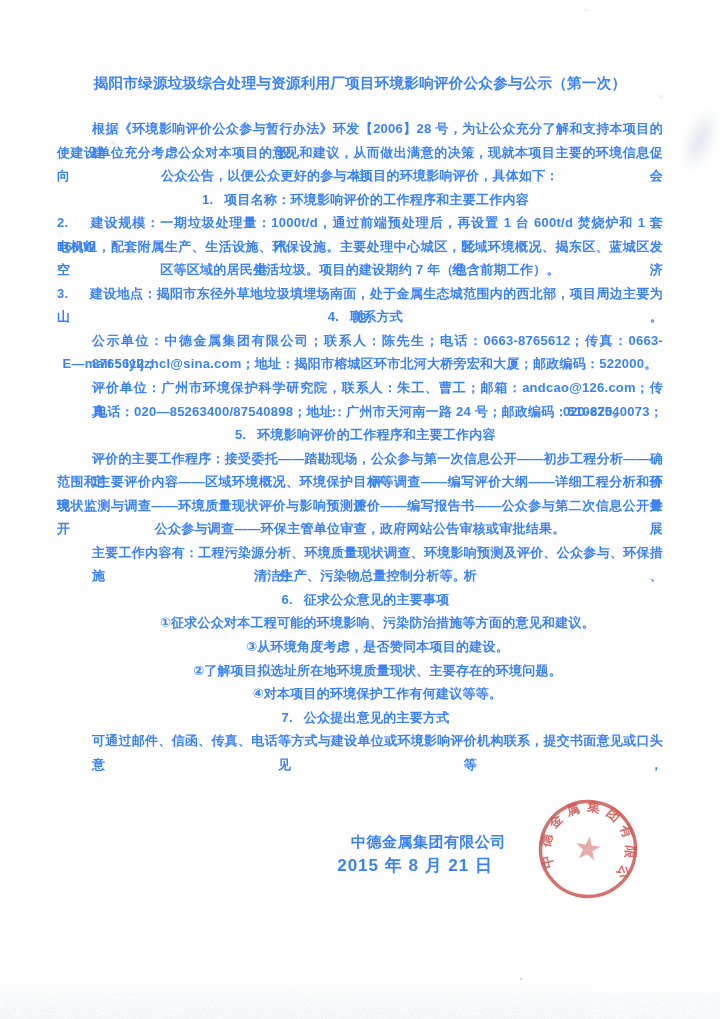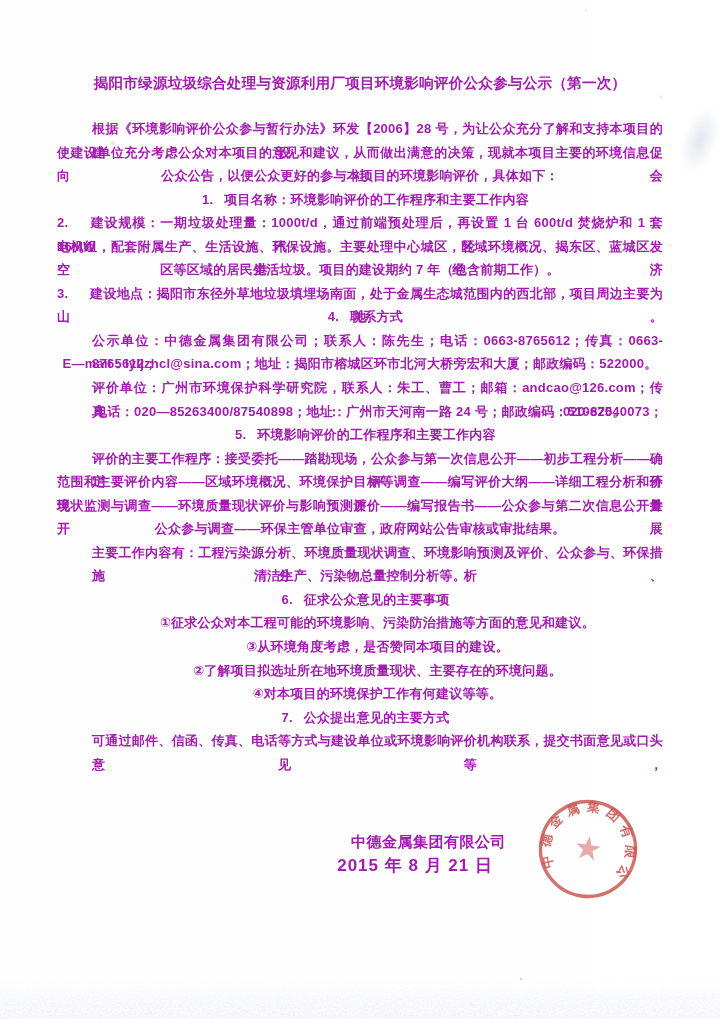--- a/index.html
+++ b/index.html
@@ -4,21 +4,21 @@
 <style>
   html,body{margin:0;padding:0;}
   body{
     width:720px;height:1019px;
     background:#ffffff;
     font-family:"Liberation Sans","DejaVu Sans",sans-serif;
     overflow:hidden;
   }
   .page{
     position:relative;width:592px;height:1019px;background:#fefefe;
-    color:#a21caf;
+    color:#3b82f6;
   }
   .title{
     position:absolute;top:74px;left:0;width:720px;
     text-align:center;font-size:14.6px;font-weight:bold;
     letter-spacing:.2px;
   }
   .doc-body{
     position:absolute;top:117px;left:57px;width:606px;
     font-size:13px;font-weight:bold;letter-spacing:.25px;
   }

